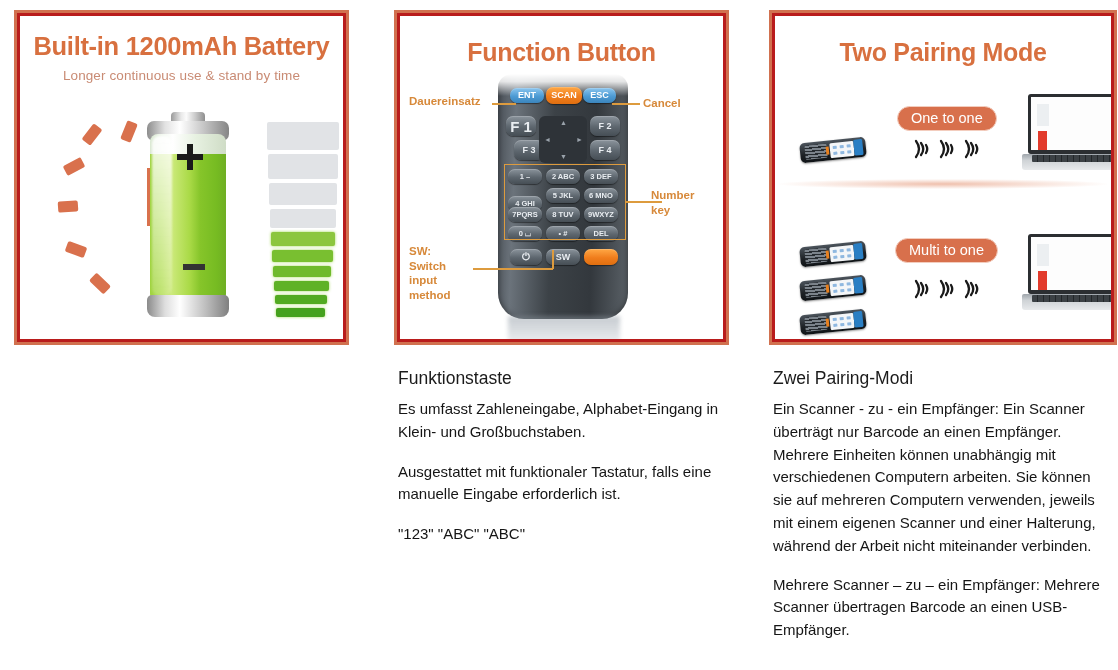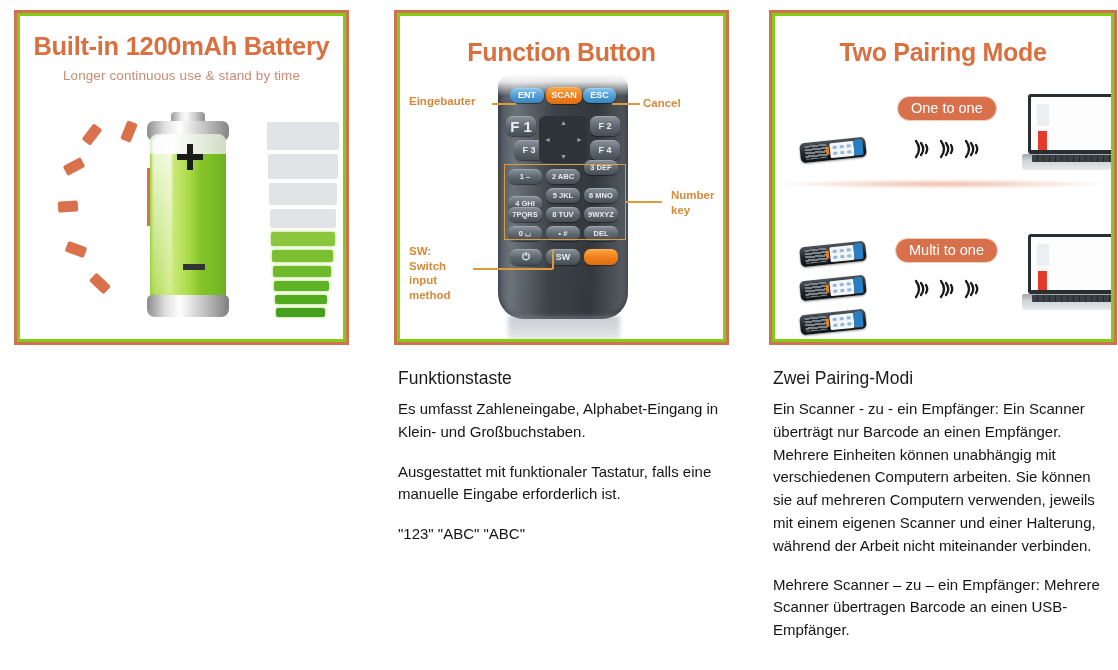--- a/index.html
+++ b/index.html
@@ -28,21 +28,21 @@
   #col3 { left: 755px; width: 363px; }
 
   
   .panel {
     position: absolute;
     top: 10px;
     left: 14px;
     width: 335px;
     height: 335px;
     border: 3px solid #d1714f;
-    background: #84cc16;
+    background: #b91c1c;
     overflow: hidden;
   }
   #col3 .panel { width: 348px; }
   .panel-inner {
     position: absolute;
     inset: 3px;
     background: #fff;
     overflow: hidden;
   }
 
@@ -376,21 +376,21 @@
 
           <div id="dpad">
             <span class="arrow" style="left:21px; top:3px;">▲</span>
             <span class="arrow" style="left:21px; top:37px;">▼</span>
             <span class="arrow" style="left:5px;  top:20px;">◄</span>
             <span class="arrow" style="left:37px; top:20px;">►</span>
           </div>
 
           <div class="key" style="left:10px; top:95px;  width:34px; height:15px;">1 –</div>
           <div class="key" style="left:48px; top:95px;  width:34px; height:15px;">2 ABC</div>
-          <div class="key" style="left:86px; top:86px;  width:34px; height:15px;">3 DEF</div>
+          <div class="key" style="left:86px; top:95px;  width:34px; height:15px;">3 DEF</div>
 
           <div class="key" style="left:10px; top:114px; width:34px; height:15px;margin-top:8px;">4 GHI</div>
           <div class="key" style="left:48px; top:114px; width:34px; height:15px;">5 JKL</div>
           <div class="key" style="left:86px; top:114px; width:34px; height:15px;">6 MNO</div>
 
           <div class="key" style="left:10px; top:133px; width:34px; height:15px;">7PQRS</div>
           <div class="key" style="left:48px; top:133px; width:34px; height:15px;">8 TUV</div>
           <div class="key" style="left:86px; top:133px; width:34px; height:15px;">9WXYZ</div>
 
           <div class="key" style="left:10px; top:152px; width:34px; height:15px;">0 ⌴</div>
@@ -398,25 +398,25 @@
           <div class="key" style="left:86px; top:152px; width:34px; height:15px;">DEL</div>
 
           <div class="key" style="left:12px; top:175px; width:32px; height:16px; font-size:10px;">⏻</div>
           <div class="key" style="left:48px; top:175px; width:34px; height:16px; font-size:9px;">SW</div>
           <div class="key orange" style="left:86px; top:175px; width:34px; height:16px;"></div>
         </div>
         <div id="device-refl"></div>
 
         <div class="hl-box" style="left:104px; top:148px; width:122px; height:76px;"></div>
         <div class="leader" style="left:226px; top:185px; width:36px; height:1.6px;"></div>
-        <div class="anno" style="left:271px; top:172px; width:62px;">Number
+        <div class="anno" style="left:251px; top:172px; width:62px;">Number
 key</div>
 
         <div class="leader" style="left:92px; top:87px; width:24px; height:1.6px;"></div>
-        <div class="anno" style="left:9px; top:78px; width:90px;">Eingebauter</div>
+        <div class="anno" style="left:9px; top:78px; width:90px;">Dauereinsatz</div>
 
         <div class="leader" style="left:212px; top:87px; width:28px; height:1.6px;"></div>
         <div class="anno" style="left:243px; top:80px;">Cancel</div>
 
         <div class="leader" style="left:73px; top:252px; width:80px; height:1.6px;"></div>
         <div class="leader" style="left:152px; top:234px; width:1.6px; height:19px;"></div>
         <div class="anno" style="left:9px; top:228px; width:70px;">SW:
 Switch
 input
 method</div>
@@ -434,21 +434,21 @@
 
   <div class="col" id="col3">
 
     <div class="panel">
       <div class="panel-inner">
 
         <div class="ptitle" id="p3-title">Two Pairing Mode</div>
 
         <div id="divider3"></div>
 
-        <div class="badge" style="left:122px; top:80px;">One to one</div>
+        <div class="badge" style="left:122px; top:90px;">One to one</div>
 
         <div class="scanner" style="left:25px; top:124px;">
           <div class="sc-keys"></div>
           <div class="sc-or"></div>
           <div class="sc-screen">
             <i style="left:3px;top:3px;"></i>
             <i style="left:10px;top:3px;"></i>
             <i style="left:17px;top:3px;"></i>
             <i style="left:3px;top:9px;"></i>
             <i style="left:10px;top:9px;"></i>

